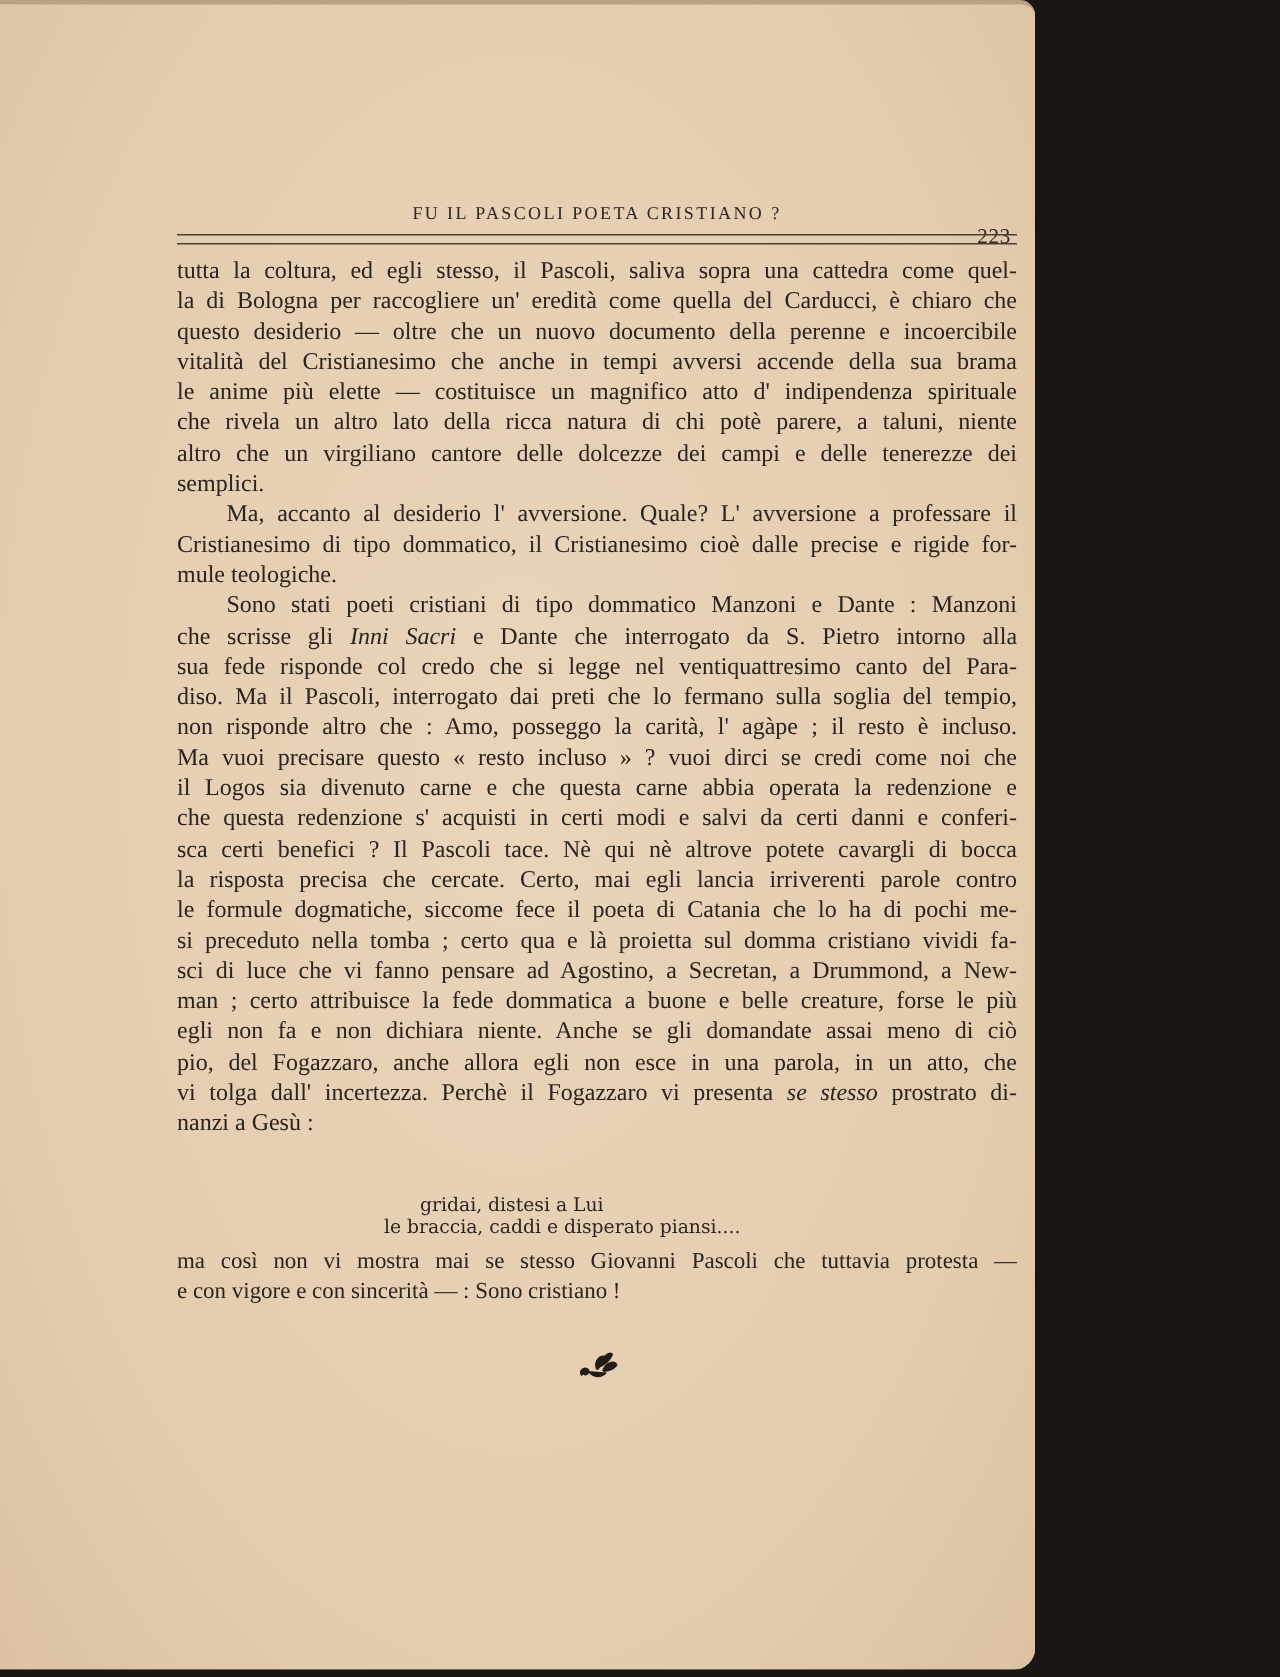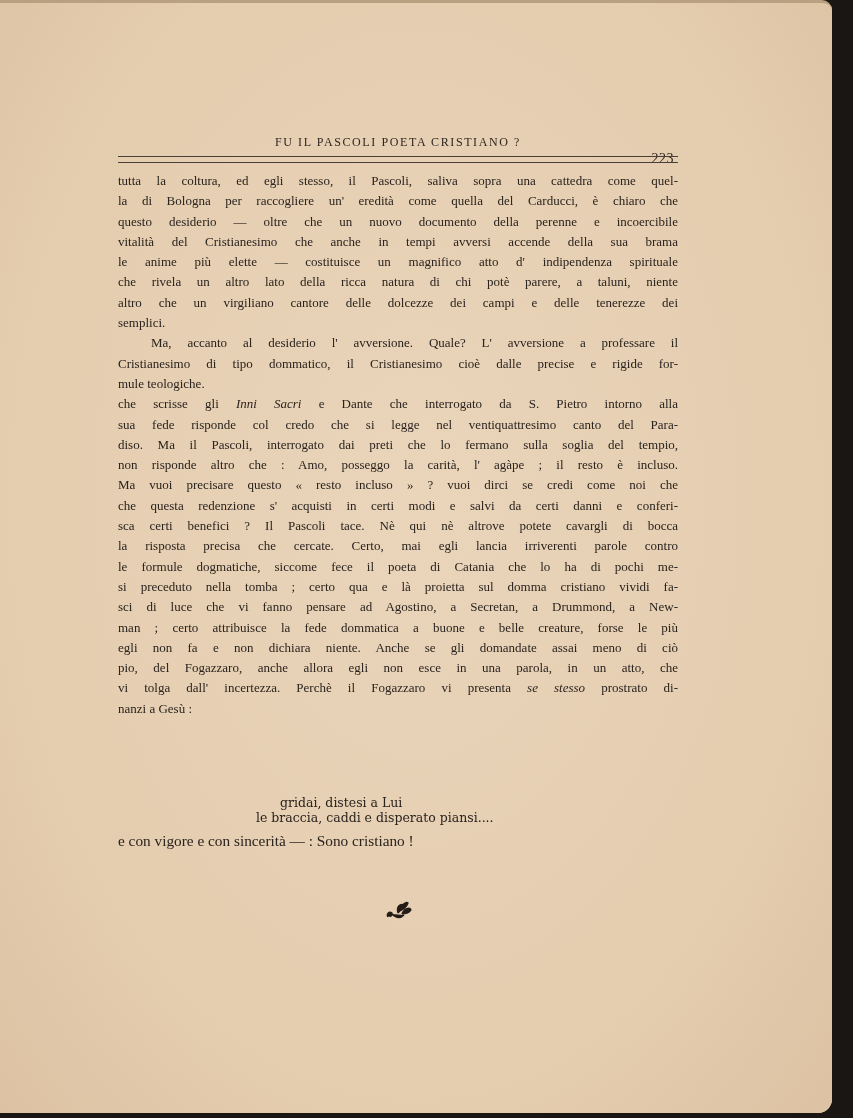--- a/index.html
+++ b/index.html
@@ -1,28 +1,28 @@
 <!DOCTYPE html>
 <html><head>
 <meta charset="utf-8">
 <style>
   html,body{margin:0;padding:0;}
   body{width:853px;height:1118px;background:#1a1614;position:relative;overflow:hidden;}
-  .page{position:absolute;left:0;top:0;width:792px;height:1110px;
+  .page{position:absolute;left:0;top:0;width:690px;height:1110px;
     background:#e6cfb4;
     background-image:radial-gradient(ellipse at 50% 45%, #ead5bb 0%, #e4ccae 70%, #dcc2a3 100%);
-    border-top:3px solid #b9a080;border-radius:0 10px 14px 0;padding-left:40px;}
+    border-top:3px solid #b9a080;border-radius:0 10px 14px 0;}
   .header{position:absolute;left:118px;top:132px;width:560px;height:20px;
     font-family:"Liberation Serif",serif;color:#2e2620;}
   .running-title{position:absolute;left:0;right:0;text-align:center;font-size:12px;letter-spacing:1.6px;}
   .page-num{position:absolute;right:4px;top:16px;font-size:14px;letter-spacing:0.5px;}
   .rule{position:absolute;left:118px;top:153px;width:560px;height:5px;
     border-top:1px solid #4a3f36;border-bottom:1px solid #4a3f36;}
   .body{position:absolute;left:118px;top:168px;width:560px;
-    font-family:"Liberation Serif",serif;font-size:13px;line-height:20.3px;color:#2a231e;text-align:justify;}
+    font-family:"Liberation Serif",serif;font-size:16px;line-height:20.3px;color:#2a231e;text-align:justify;}
   .body p{margin:0;}
   .line{display:block;text-align:justify;text-align-last:justify;white-space:nowrap;}
   .line.last{text-align-last:left;}
   .verse{position:absolute;left:280px;top:792px;font-family:"DejaVu Serif",serif;font-size:12.5px;line-height:15px;color:#2a231e;}
   .verse .v2{margin-left:-24px;display:block;}
   .after{position:absolute;left:118px;top:828px;width:560px;
     font-family:"Liberation Serif",serif;font-size:15.3px;line-height:20.3px;color:#2a231e;}
   .ornament{position:absolute;left:384px;top:896px;width:30px;height:24px;}
   i{font-style:italic;}
 </style>
@@ -46,44 +46,47 @@
         <span class="line">che rivela un altro lato della ricca natura di chi potè parere, a taluni, niente</span>
         <span class="line">altro che un virgiliano cantore delle dolcezze dei campi e delle tenerezze dei</span>
         <span class="line last">semplici.</span>
       </p>
       <p>
         <span class="line" style="text-indent: 33px;">Ma, accanto al desiderio l' avversione. Quale? L' avversione a professare il</span>
         <span class="line">Cristianesimo di tipo dommatico, il Cristianesimo cioè dalle precise e rigide for-</span>
         <span class="line last">mule teologiche.</span>
       </p>
       <p>
+        <span class="line" style="text-indent: 33px;">Sono stati poeti cristiani di tipo dommatico Manzoni e Dante : Manzoni</span>
         <span class="line">che scrisse gli <i>Inni Sacri</i> e Dante che interrogato da S. Pietro intorno alla</span>
         <span class="line">sua fede risponde col credo che si legge nel ventiquattresimo canto del Para-</span>
         <span class="line">diso. Ma il Pascoli, interrogato dai preti che lo fermano sulla soglia del tempio,</span>
         <span class="line">non risponde altro che : Amo, posseggo la carità, l' agàpe ; il resto è incluso.</span>
         <span class="line">Ma vuoi precisare questo « resto incluso » ? vuoi dirci se credi come noi che</span>
+        <span class="line">il Logos sia divenuto carne e che questa carne abbia operata la redenzione e</span>
         <span class="line">che questa redenzione s' acquisti in certi modi e salvi da certi danni e conferi-</span>
         <span class="line">sca certi benefici ? Il Pascoli tace. Nè qui nè altrove potete cavargli di bocca</span>
         <span class="line">la risposta precisa che cercate. Certo, mai egli lancia irriverenti parole contro</span>
         <span class="line">le formule dogmatiche, siccome fece il poeta di Catania che lo ha di pochi me-</span>
         <span class="line">si preceduto nella tomba ; certo qua e là proietta sul domma cristiano vividi fa-</span>
         <span class="line">sci di luce che vi fanno pensare ad Agostino, a Secretan, a Drummond, a New-</span>
         <span class="line">man ; certo attribuisce la fede dommatica a buone e belle creature, forse le più</span>
         <span class="line">egli non fa e non dichiara niente. Anche se gli domandate assai meno di ciò</span>
         <span class="line">pio, del Fogazzaro, anche allora egli non esce in una parola, in un atto, che</span>
         <span class="line">vi tolga dall' incertezza. Perchè il Fogazzaro vi presenta <i>se stesso</i> prostrato di-</span>
         <span class="line last">nanzi a Gesù :</span>
       </p>
     </div>
 
   <div class="verse">
     <span style="display:block">gridai, distesi a Lui</span>
     <span class="v2">le braccia, caddi e disperato piansi....</span>
   </div>
 
   <div class="after">
+    <span class="line">ma così non vi mostra mai se stesso Giovanni Pascoli che tuttavia protesta —</span>
     <span class="line last">e con vigore e con sincerità — : Sono cristiano !</span>
   </div>
 
   <svg class="ornament" viewBox="0 0 30 24">
     <path d="M4 18 C2 15 5 12 8 14 C9 16 7 18 5 17 M8 15 C12 19 16 20 20 16 M14 14 C12 8 16 4 20 6 C19 9 17 11 14 14 M18 15 C20 9 26 8 27 11 C25 14 22 15 18 15 M16 12 C17 6 22 2 24 4 C23 7 20 10 16 12" fill="#241c17" stroke="#241c17" stroke-width="1.3"></path>
   </svg>
 </div>
 
 </body></html>

